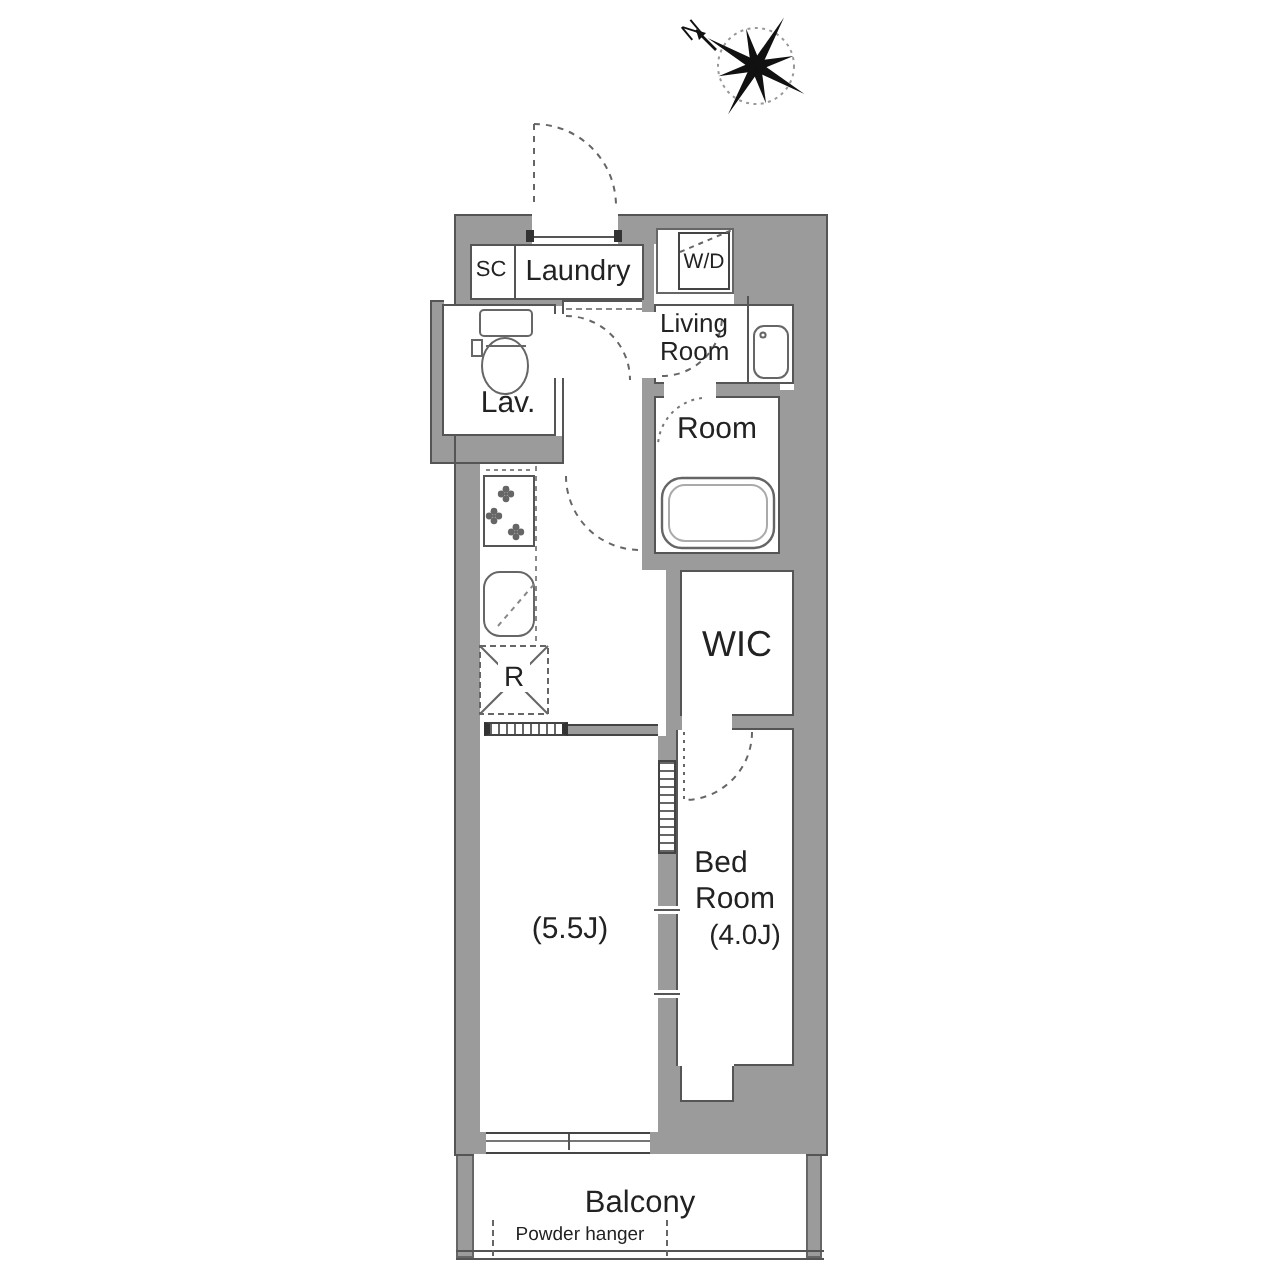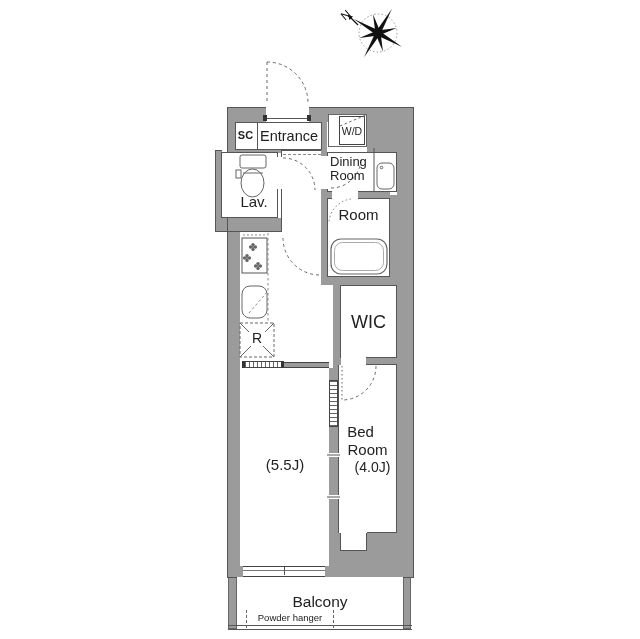--- a/index.html
+++ b/index.html
@@ -200,25 +200,25 @@
     </g>
 
     <g>
       <rect x="328" y="453" width="11" height="4" fill="#fff"></rect>
       <line x1="327" y1="455" x2="340" y2="455" stroke="#555"></line>
       <rect x="328" y="495" width="11" height="4" fill="#fff"></rect>
       <line x1="327" y1="497" x2="340" y2="497" stroke="#555"></line>
     </g>
   </svg>
 
-  <div class="lbl" style="left:234px;top:129px;width:23px;font-size:11px;font-weight:bold;">SC</div>
-  <div class="lbl" style="left:256px;top:128px;width:66px;font-size:14.5px;">Entrance</div>
+  <div class="lbl" style="left:234px;top:129px;width:23px;font-size:11px;">SC</div>
+  <div class="lbl" style="left:256px;top:128px;width:66px;font-size:14.5px;">Laundry</div>
   <div class="lbl" style="left:339px;top:125px;width:26px;font-size:10.5px;">W/D</div>
   <div class="lbl" style="left:330px;top:155px;width:64px;font-size:13px;line-height:14px;text-align:left;">
-    <span>Dining</span><br>
+    <span>Living</span><br>
     <span>Room</span>
   </div>
   <div class="lbl" style="left:230px;top:193px;width:48px;font-size:15px;">Lav.</div>
   <div class="lbl" style="left:327px;top:206px;width:63px;font-size:15px;">Room</div>
   <div class="lbl" style="left:340px;top:312px;width:57px;font-size:18px;">WIC</div>
   <div class="lbl" style="left:241px;top:330px;width:32px;font-size:14px;"><span style="background:#fff;padding:0 3px;">R</span></div>
   <div class="lbl" style="left:238px;top:456px;width:94px;font-size:15px;">(5.5J)</div>
   <div class="lbl" style="left:338px;top:423px;width:45px;font-size:15px;">Bed</div>
   <div class="lbl" style="left:338px;top:441px;width:59px;font-size:15px;">Room</div>
   <div class="lbl" style="left:338px;top:459px;width:69px;font-size:14px;">(4.0J)</div>

